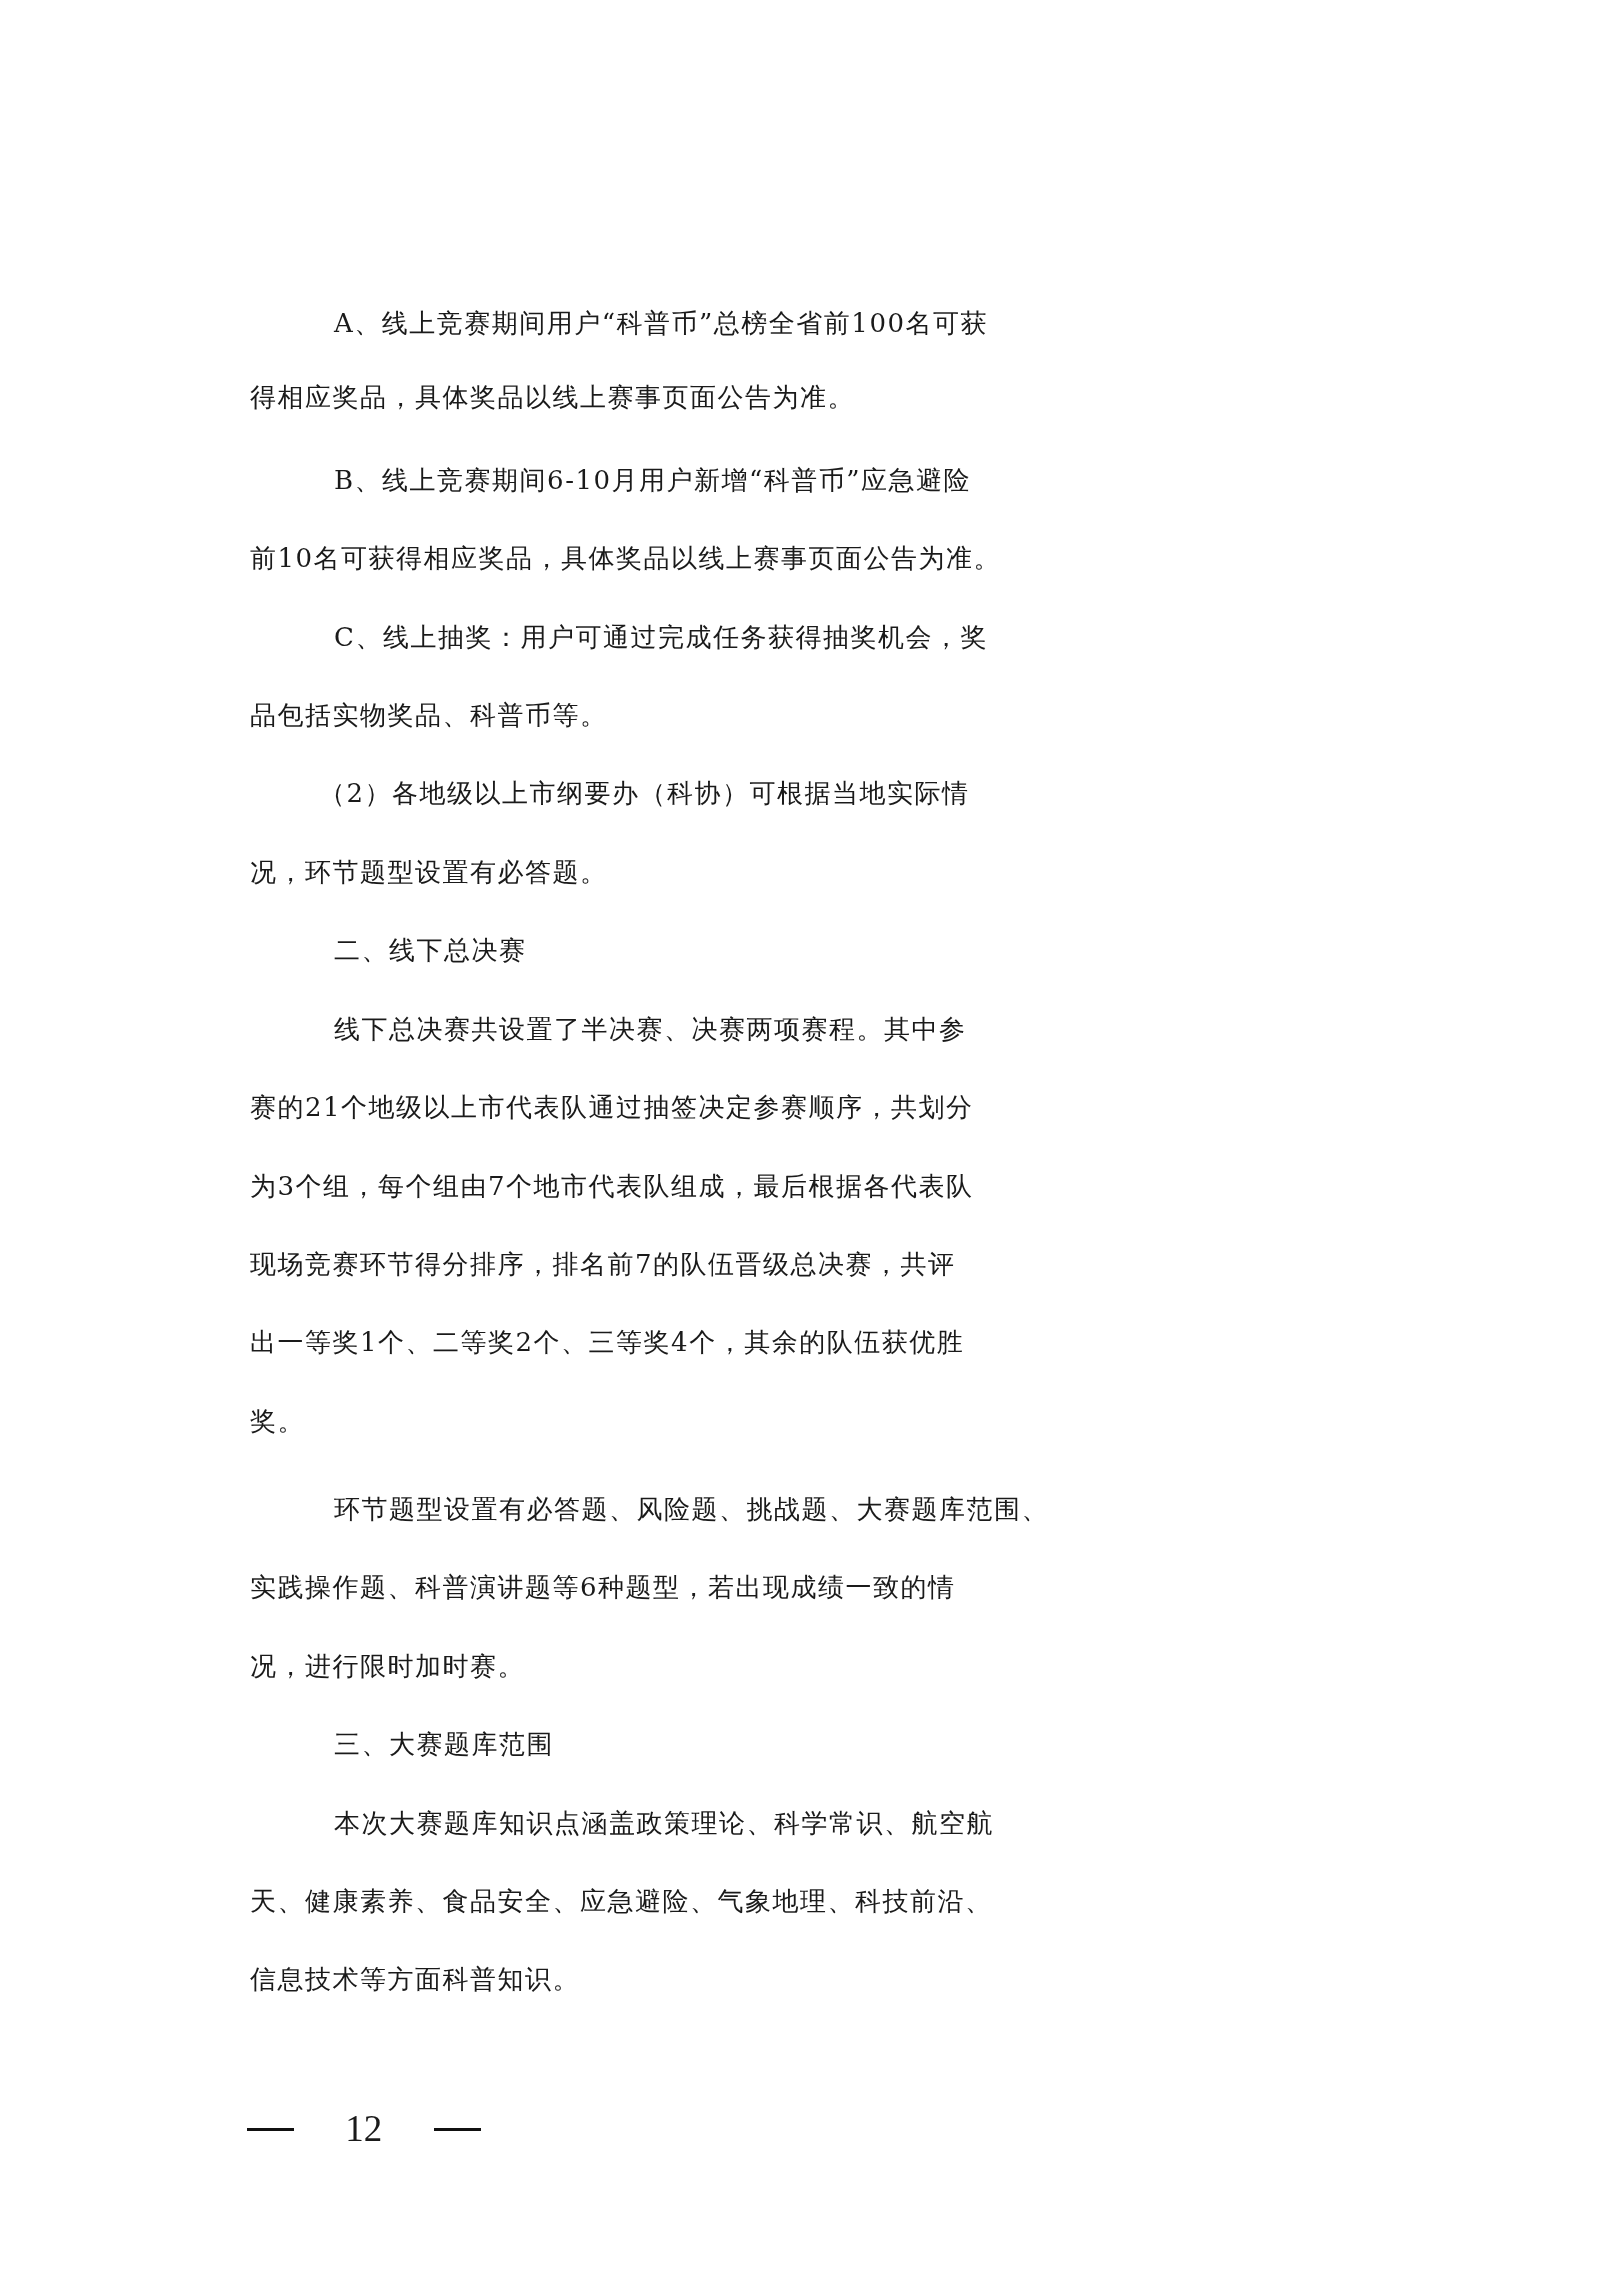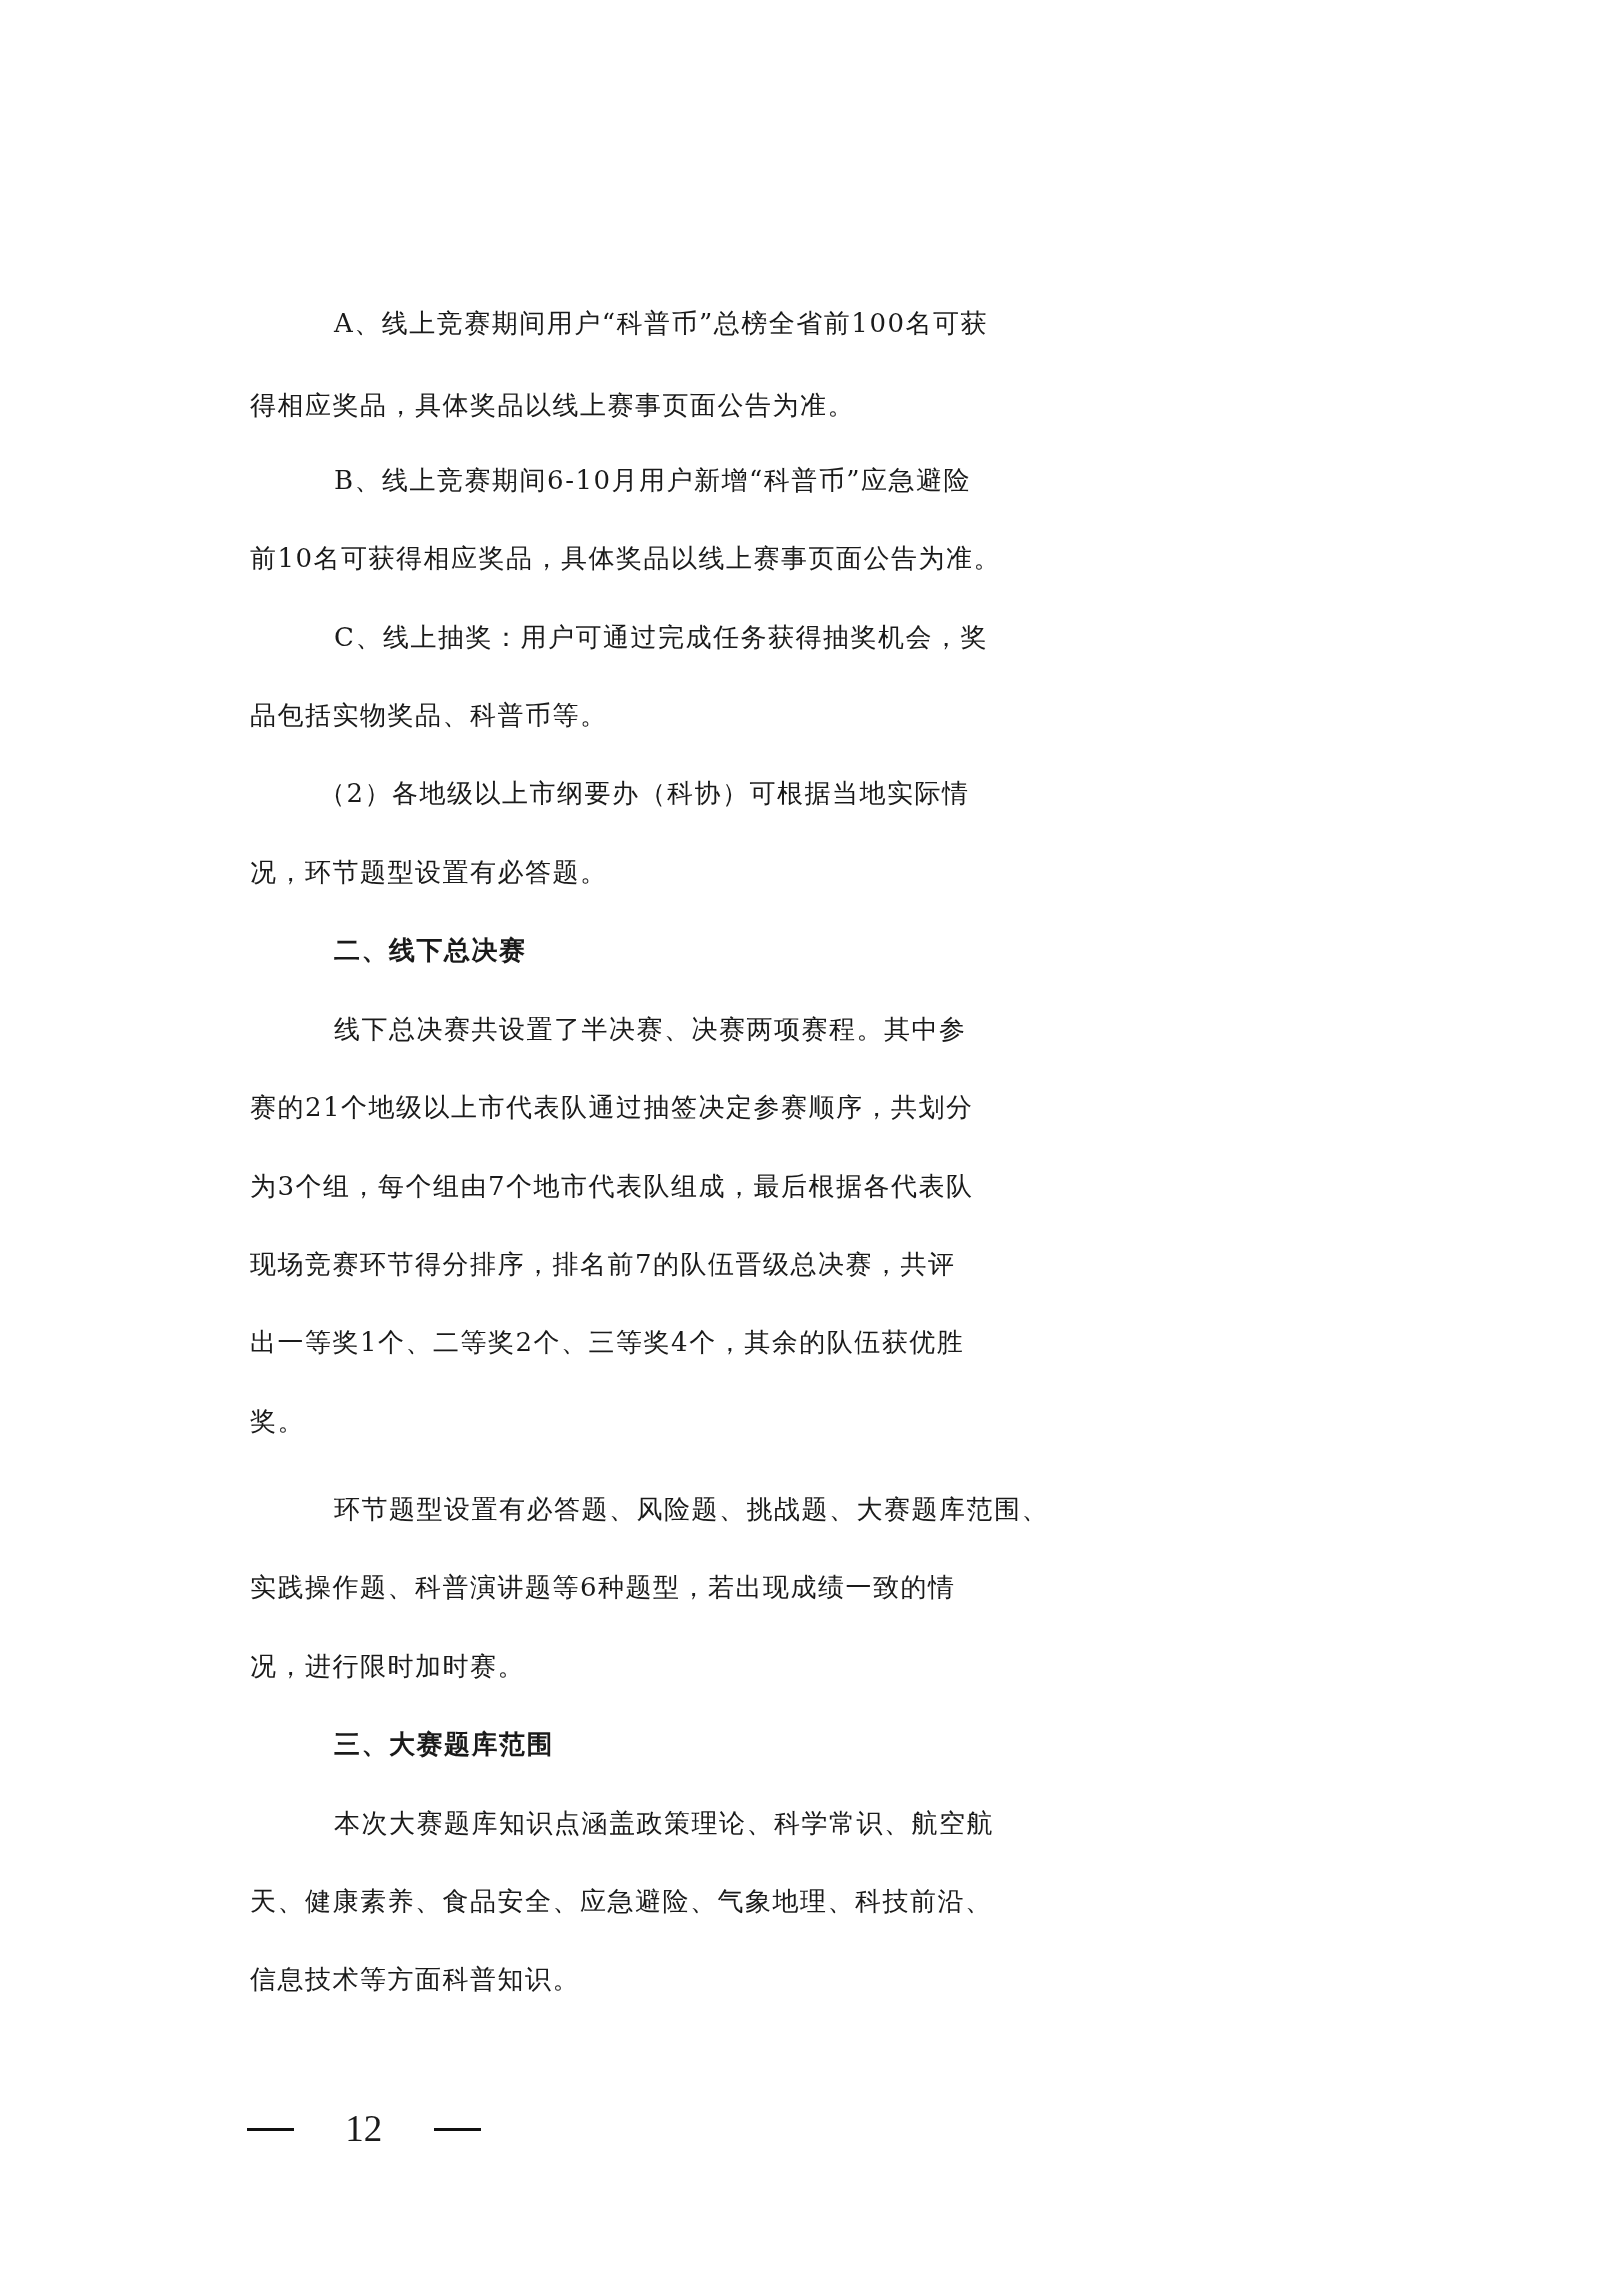--- a/index.html
+++ b/index.html
@@ -2,34 +2,34 @@
 <html><head>
 <meta charset="utf-8">
 <style>
   html, body { margin: 0; padding: 0; background: #ffffff; }
   body { width: 1621px; height: 2293px; position: relative; overflow: hidden;
          font-family: "DejaVu Serif", "Liberation Serif", serif; color: #1a1a1a; }
   .page { position: absolute; left: 250px; top: 284px; width: 1127px; }
   .line { position: absolute; left: 0; height: 78px; line-height: 78px;
           font-size: 26px; white-space: nowrap; letter-spacing: 1.5px; text-align: right; }
   .indent { left: 84px; }
-  .heading { font-family: "DejaVu Sans", "Liberation Sans", sans-serif; font-weight: bold; }
+  .heading { font-family: "DejaVu Sans", "Liberation Sans", sans-serif; font-weight: normal; }
   .footer { position: absolute; left: 247px; top: 2107px; font-size: 37px;
             font-family: "Liberation Serif", "DejaVu Serif", serif; white-space: nowrap; }
   .footer span { display: inline-block; }
   .dash { width: 47px; height: 2.9px; background: #111; vertical-align: middle; margin-top: -5.9px; }
   .pnum { margin: 0 42px; }
 </style>
 </head>
 <body>
 
 <div class="page">
 
   <div class="line indent" style="top:0px">A、线上竞赛期间用户“科普币”总榜全省前100名可获</div>
-  <div class="line" style="top:82px">得相应奖品，具体奖品以线上赛事页面公告为准。</div>
+  <div class="line" style="top:74px">得相应奖品，具体奖品以线上赛事页面公告为准。</div>
 
   <div class="line indent" style="top:157px">B、线上竞赛期间6-10月用户新增“科普币”应急避险</div>
   <div class="line" style="top:235px">前10名可获得相应奖品，具体奖品以线上赛事页面公告为准。</div>
 
   <div class="line indent" style="top:314px">C、线上抽奖：用户可通过完成任务获得抽奖机会，奖</div>
   <div class="line" style="top:392px">品包括实物奖品、科普币等。</div>
 
   <div class="line indent" style="top:470px; left:69px">（2）各地级以上市纲要办（科协）可根据当地实际情</div>
   <div class="line" style="top:549px">况，环节题型设置有必答题。</div>
 

